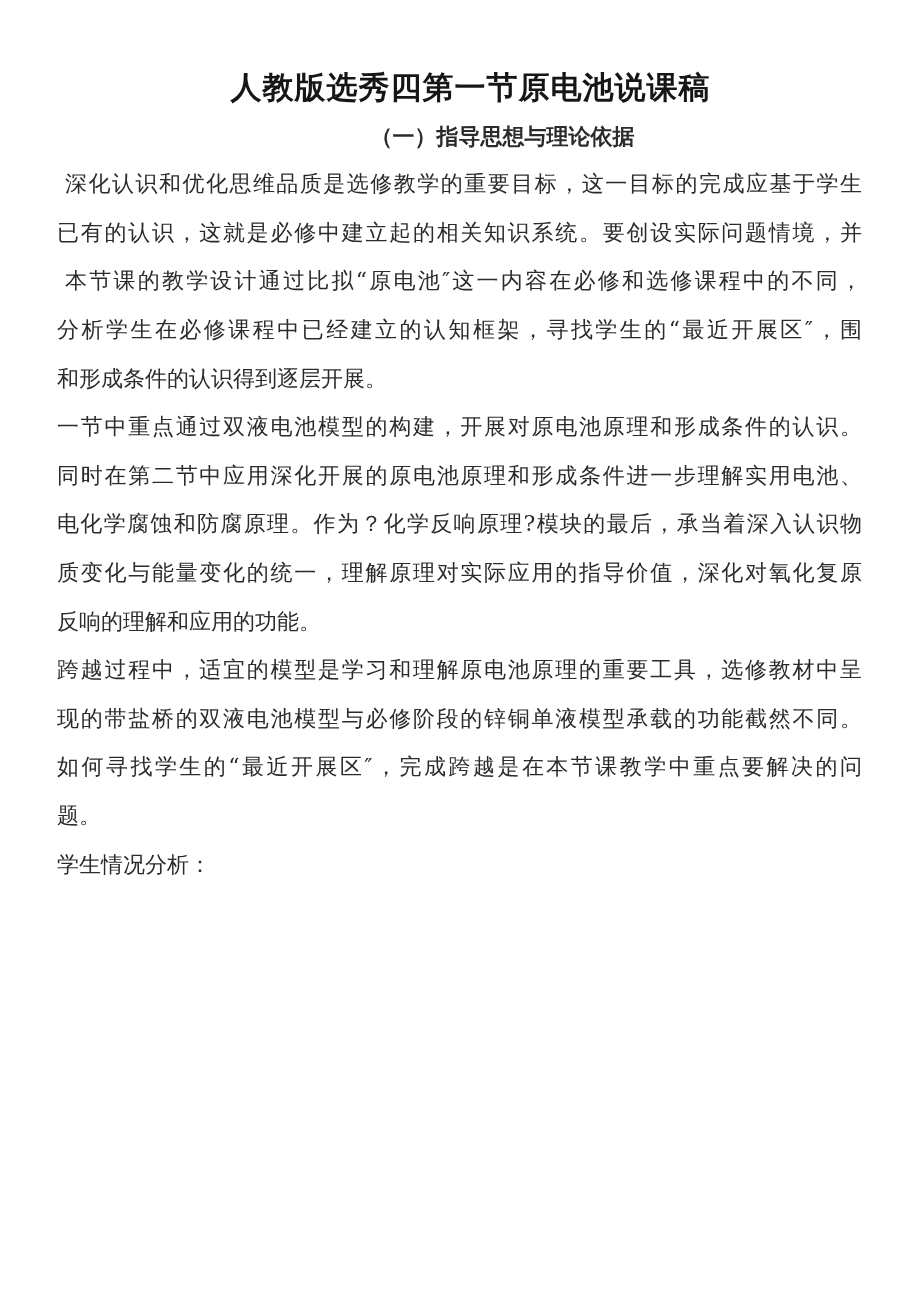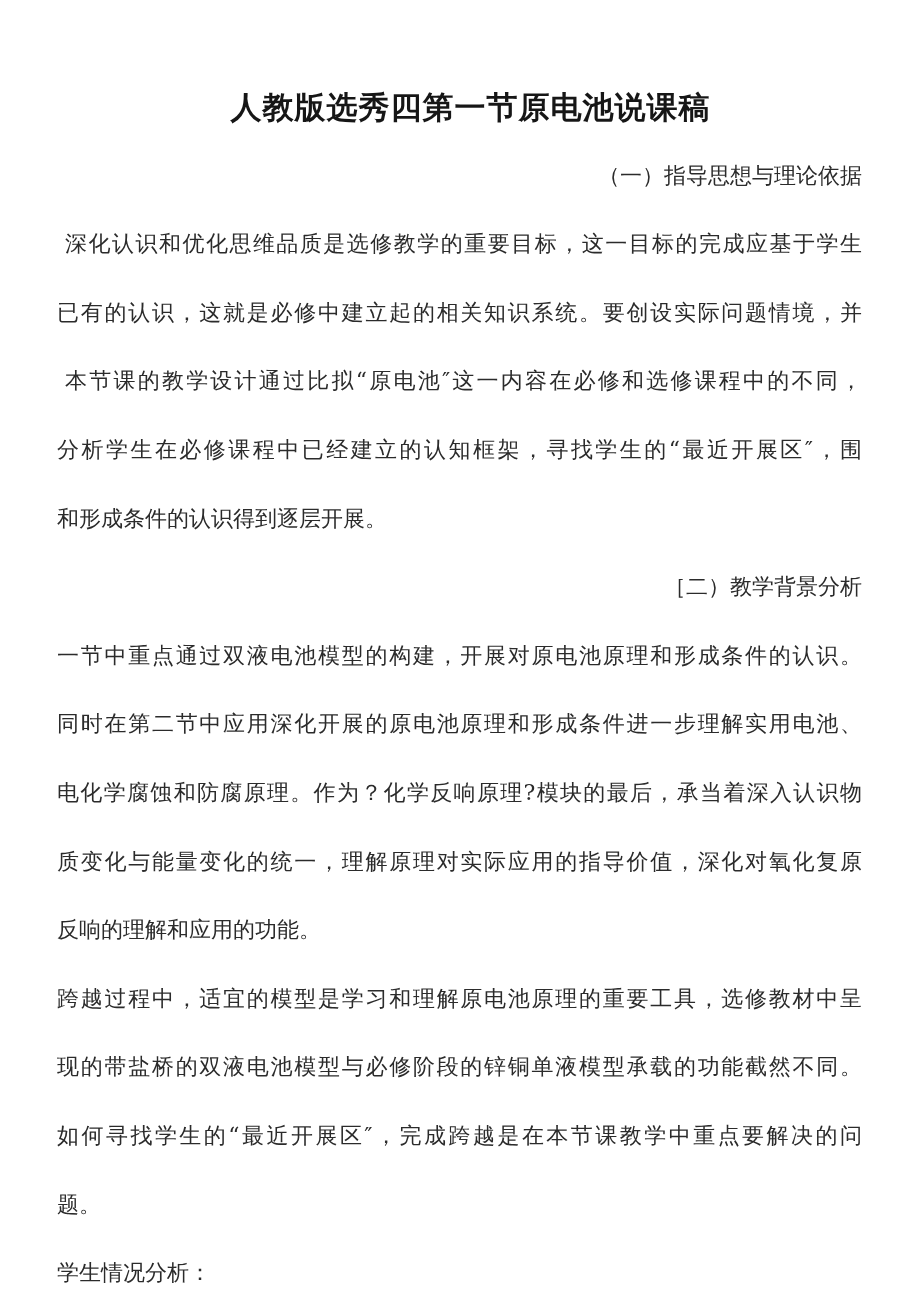--- a/index.html
+++ b/index.html
@@ -16,54 +16,53 @@
     padding: 63px 58px 0 57px;
     font-family: "DejaVu Serif", serif;
     color: #2b2b2b;
     overflow: hidden;
   }
   .line {
     height: 48.6px;
     line-height: 48.6px;
     font-size: 22px;
     white-space: normal;
-    margin-top: 20px;
   }
   .title {
     font-size: 31px;
     font-weight: 700;
     color: #161616;
     text-align: center;
     text-indent: 22px;
     letter-spacing: 1px;
   }
   .fill {
     text-align: justify;
     text-align-last: justify;
   }
   .indent {
     text-indent: 8px;
   }
   .heading {
-    text-align: right;
+    text-align: center;
+    font-weight: bold;
   }
 </style>
 </head>
 <body>
 
 <div class="page">
   <div class="line title">人教版选秀四第一节原电池说课稿</div>
   <div id="doc-body">
       <div class="line heading" style="padding-left: 86px;">（一）指导思想与理论依据</div>
       <div class="line fill indent">深化认识和优化思维品质是选修教学的重要目标，这一目标的完成应基于学生</div>
       <div class="line fill">已有的认识，这就是必修中建立起的相关知识系统。要创设实际问题情境，并</div>
       <div class="line fill indent">本节课的教学设计通过比拟“原电池″这一内容在必修和选修课程中的不同，</div>
       <div class="line fill">分析学生在必修课程中已经建立的认知框架，寻找学生的“最近开展区″，围</div>
       <div class="line">和形成条件的认识得到逐层开展。</div>
-      <div class="line heading" style="padding-left: 30px;">［二）教学背景分析</div>
       <div class="line fill">一节中重点通过双液电池模型的构建，开展对原电池原理和形成条件的认识。</div>
       <div class="line fill">同时在第二节中应用深化开展的原电池原理和形成条件进一步理解实用电池、</div>
       <div class="line fill">电化学腐蚀和防腐原理。作为？化学反响原理?模块的最后，承当着深入认识物</div>
       <div class="line fill">质变化与能量变化的统一，理解原理对实际应用的指导价值，深化对氧化复原</div>
       <div class="line">反响的理解和应用的功能。</div>
       <div class="line fill">跨越过程中，适宜的模型是学习和理解原电池原理的重要工具，选修教材中呈</div>
       <div class="line fill">现的带盐桥的双液电池模型与必修阶段的锌铜单液模型承载的功能截然不同。</div>
       <div class="line fill">如何寻找学生的“最近开展区″，完成跨越是在本节课教学中重点要解决的问</div>
       <div class="line">题。</div>
       <div class="line">学生情况分析：</div>

